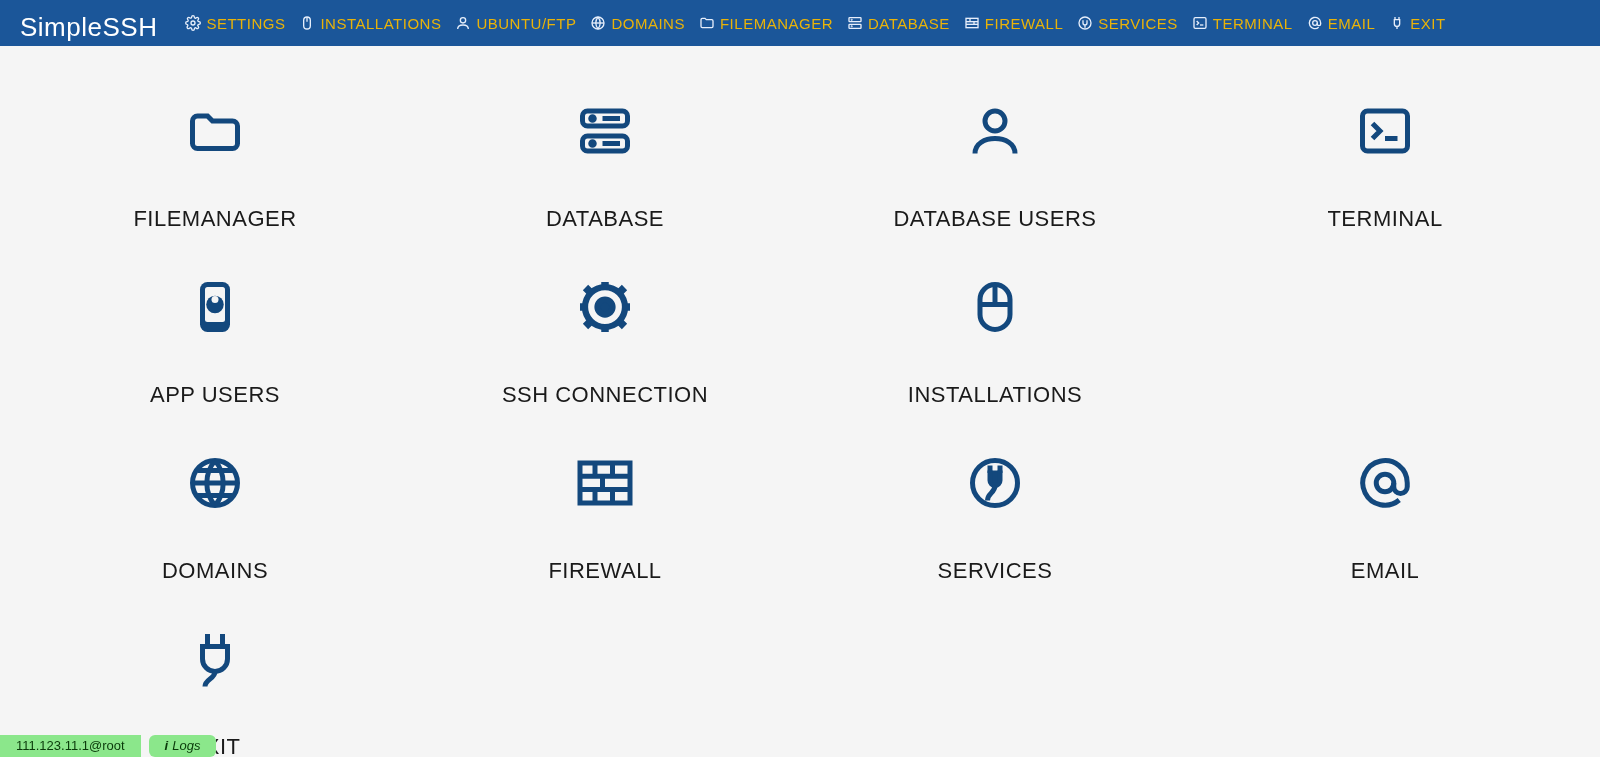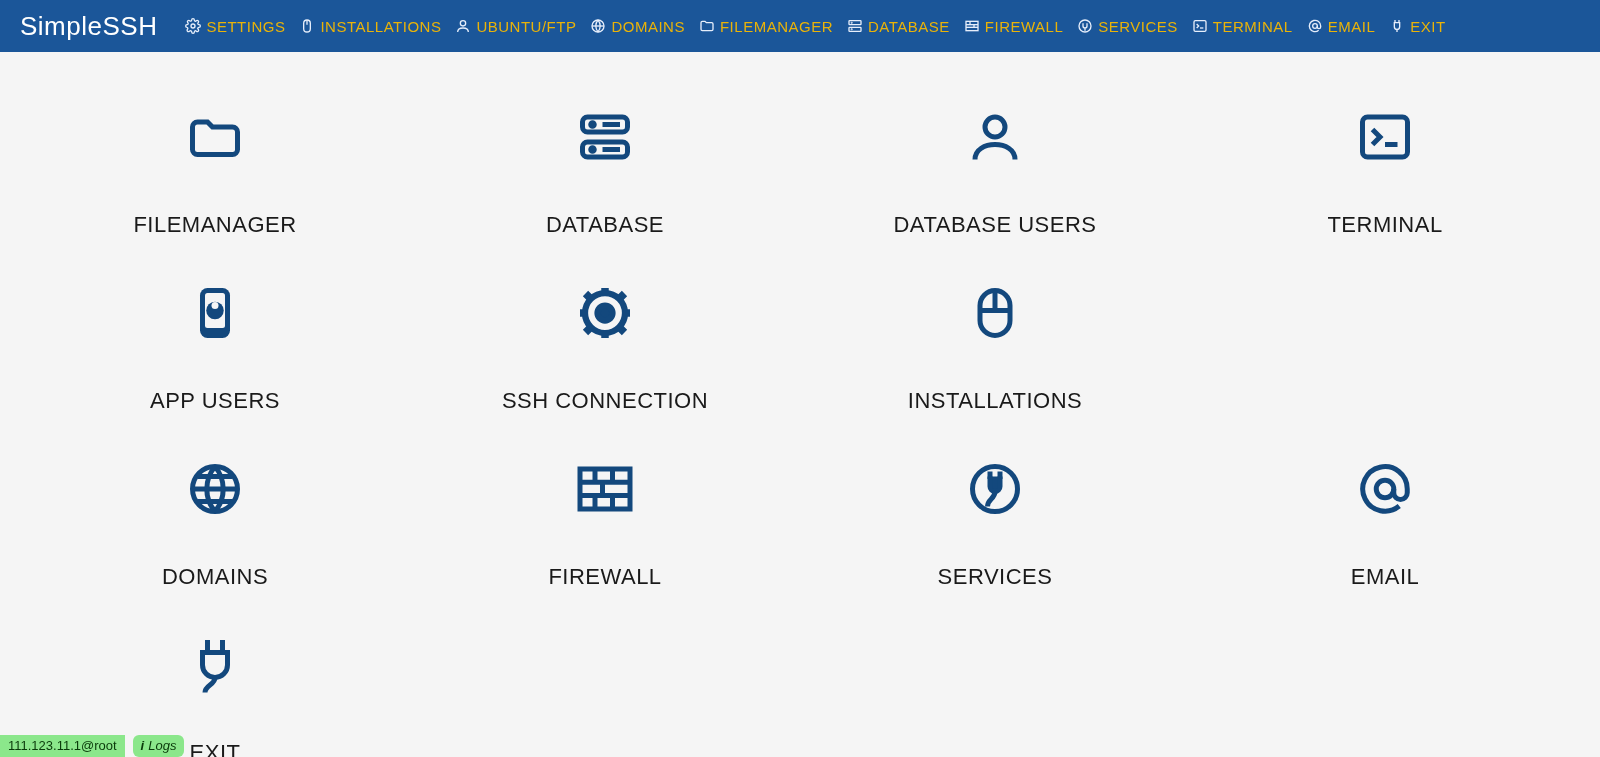--- a/index.html
+++ b/index.html
@@ -10,24 +10,23 @@
     color: #1a1a1a;
     width: 1600px;
     height: 757px;
     overflow: hidden;
     position: relative;
   }
 
   
   .navbar {
     background: #1b5699;
-    height: 52px;
+    height: 46px;
     display: flex;
-    align-items: center;
-    padding: 4px 20px;
+    padding: 12px 20px;
     color: #fff;
   }
   .brand {
     font-size: 26px;
     font-weight: 400;
     letter-spacing: 0.5px;
     margin-right: 28px;
     white-space: nowrap;
   }
   .nav-links {
@@ -91,21 +90,21 @@
     left: 0;
     bottom: 0;
     display: flex;
     align-items: flex-end;
     gap: 8px;
     font-size: 14px;
   }
   .status-chip {
     background: #8be78b;
     color: #0a3a0a;
-    padding: 2px 8px;
+    padding: 2px 16px;
     line-height: 18px;
     font-size: 13px;
   }
   .status-chip.logs {
     font-style: italic;
     border-radius: 6px;
   }
   .status-chip.logs .i { font-style: italic; font-weight: bold; margin-right: 4px; }
 </style>
 </head>

